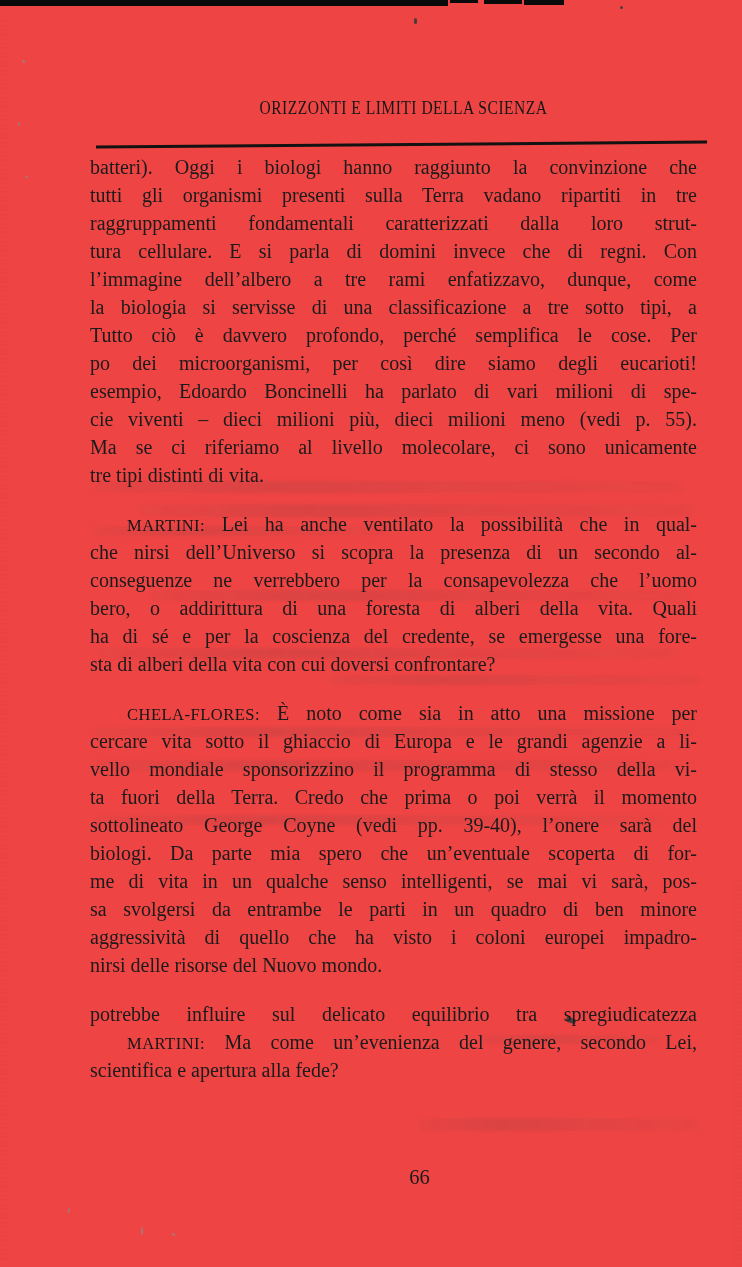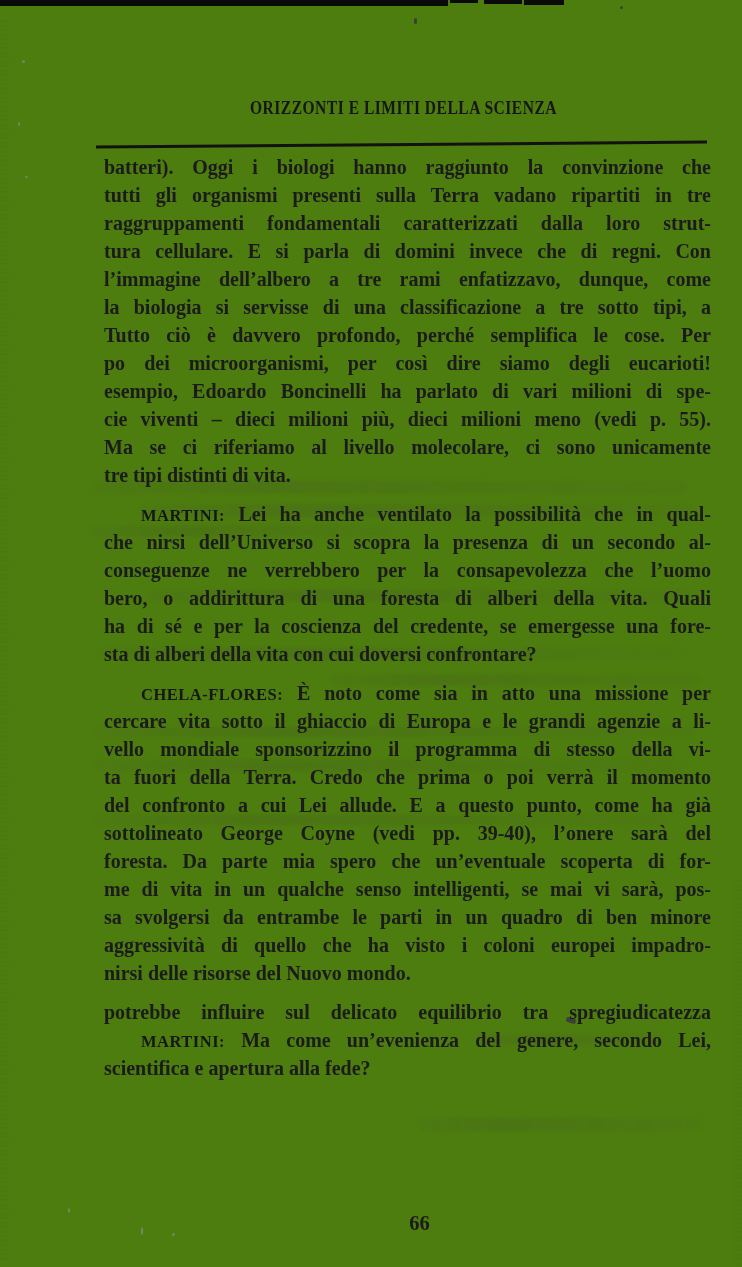--- a/index.html
+++ b/index.html
@@ -4,25 +4,24 @@
 <style>
   html, body {
     margin: 0;
     padding: 0;
     background: #ffffff;
   }
   .page {
     position: relative;
     width: 742px;
     height: 1267px;
-    background: #4d7c0f;
+    background: #ef4444;
     overflow: hidden;
     font-family: "Liberation Serif", "DejaVu Serif", serif;
     color: #1b1b1b;
-    font-weight: bold;
   }
 
   
   .artifact { position: absolute; background: #0a0a0a; }
   .edge-noise {
     position: absolute;
     opacity: 0.5;
     background: repeating-linear-gradient(
       to bottom,
       rgba(0,0,0,0.06) 0px, rgba(0,0,0,0.00) 3px,
@@ -57,45 +56,45 @@
     position: absolute;
     left: 96px; top: 143px; width: 611px; height: 2.6px;
     background: #121212;
     transform: rotate(-0.45deg);
     z-index: 2;
   }
 
   
   .page-body {
     position: absolute;
-    left: 104px; top: 153px; width: 607px;
+    left: 90px; top: 153px; width: 607px;
     z-index: 2;
     font-size: 20px;
     line-height: 28px;
   }
-  .para + .para { margin-top: 11px; }
+  .para + .para { margin-top: 21px; }
   .line {
     text-align: justify;
     text-align-last: justify;
     white-space: normal;
     height: 28px;
     overflow: visible;
   }
   .line.last { text-align-last: left; }
   .indent { display: inline-block; width: 37px; }
   .speaker {
     font-size: 16.5px;
     letter-spacing: 0.5px;
     color: #161616;
   }
 
   
   .folio {
     position: absolute;
-    left: 100px; top: 1212px; width: 607px;
+    left: 100px; top: 1166px; width: 607px;
     text-align: center;
     text-indent: 32px;
     font-size: 20.5px;
     z-index: 2;
   }
 </style>
 </head>
 <body>
 
 <div class="page">
@@ -154,23 +153,22 @@
         <div class="line">conseguenze ne verrebbero per la consapevolezza che l’uomo</div>
         <div class="line">bero, o addirittura di una foresta di alberi della vita. Quali</div>
         <div class="line">ha di sé e per la coscienza del credente, se emergesse una fore-</div>
         <div class="line last">sta di alberi della vita con cui doversi confrontare?</div>
       </div>
       <div class="para">
         <div class="line"><span class="indent"></span><span class="speaker">CHELA-FLORES:</span> È noto come sia in atto una missione per</div>
         <div class="line">cercare vita sotto il ghiaccio di Europa e le grandi agenzie a li-</div>
         <div class="line">vello mondiale sponsorizzino il programma di stesso della vi-</div>
         <div class="line">ta fuori della Terra. Credo che prima o poi verrà il momento</div>
-        <div class="line">del confronto a cui Lei allude. E a questo punto, come ha già</div>
         <div class="line">sottolineato George Coyne (vedi pp. 39-40), l’onere sarà del</div>
-        <div class="line">foresta. Da parte mia spero che un’eventuale scoperta di for-</div>
+        <div class="line">biologi. Da parte mia spero che un’eventuale scoperta di for-</div>
         <div class="line">me di vita in un qualche senso intelligenti, se mai vi sarà, pos-</div>
         <div class="line">sa svolgersi da entrambe le parti in un quadro di ben minore</div>
         <div class="line">aggressività di quello che ha visto i coloni europei impadro-</div>
         <div class="line last">nirsi delle risorse del Nuovo mondo.</div>
       </div>
       <div class="para">
         <div class="line">potrebbe influire sul delicato equilibrio tra spregiudicatezza</div>
         <div class="line"><span class="indent"></span><span class="speaker">MARTINI:</span> Ma come un’evenienza del genere, secondo Lei,</div>
         <div class="line last">scientifica e apertura alla fede?</div>
       </div>

